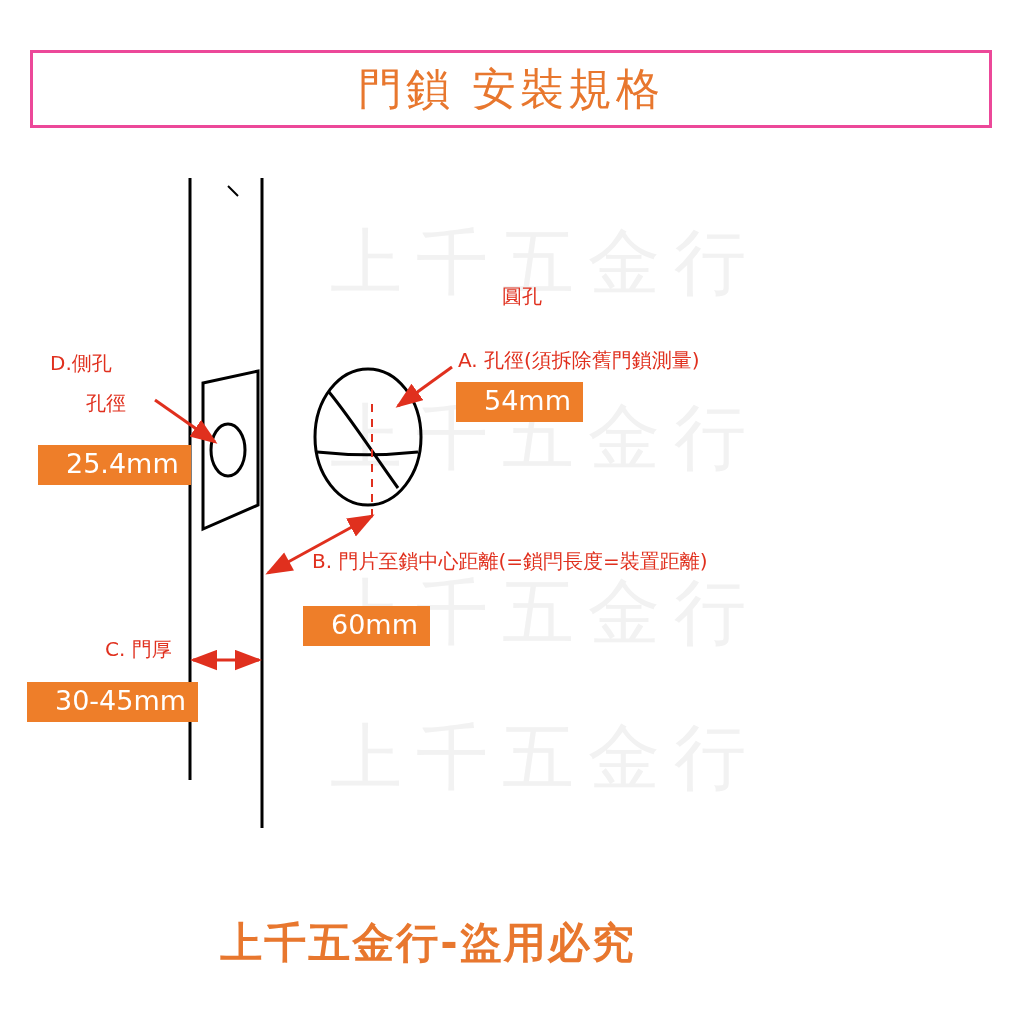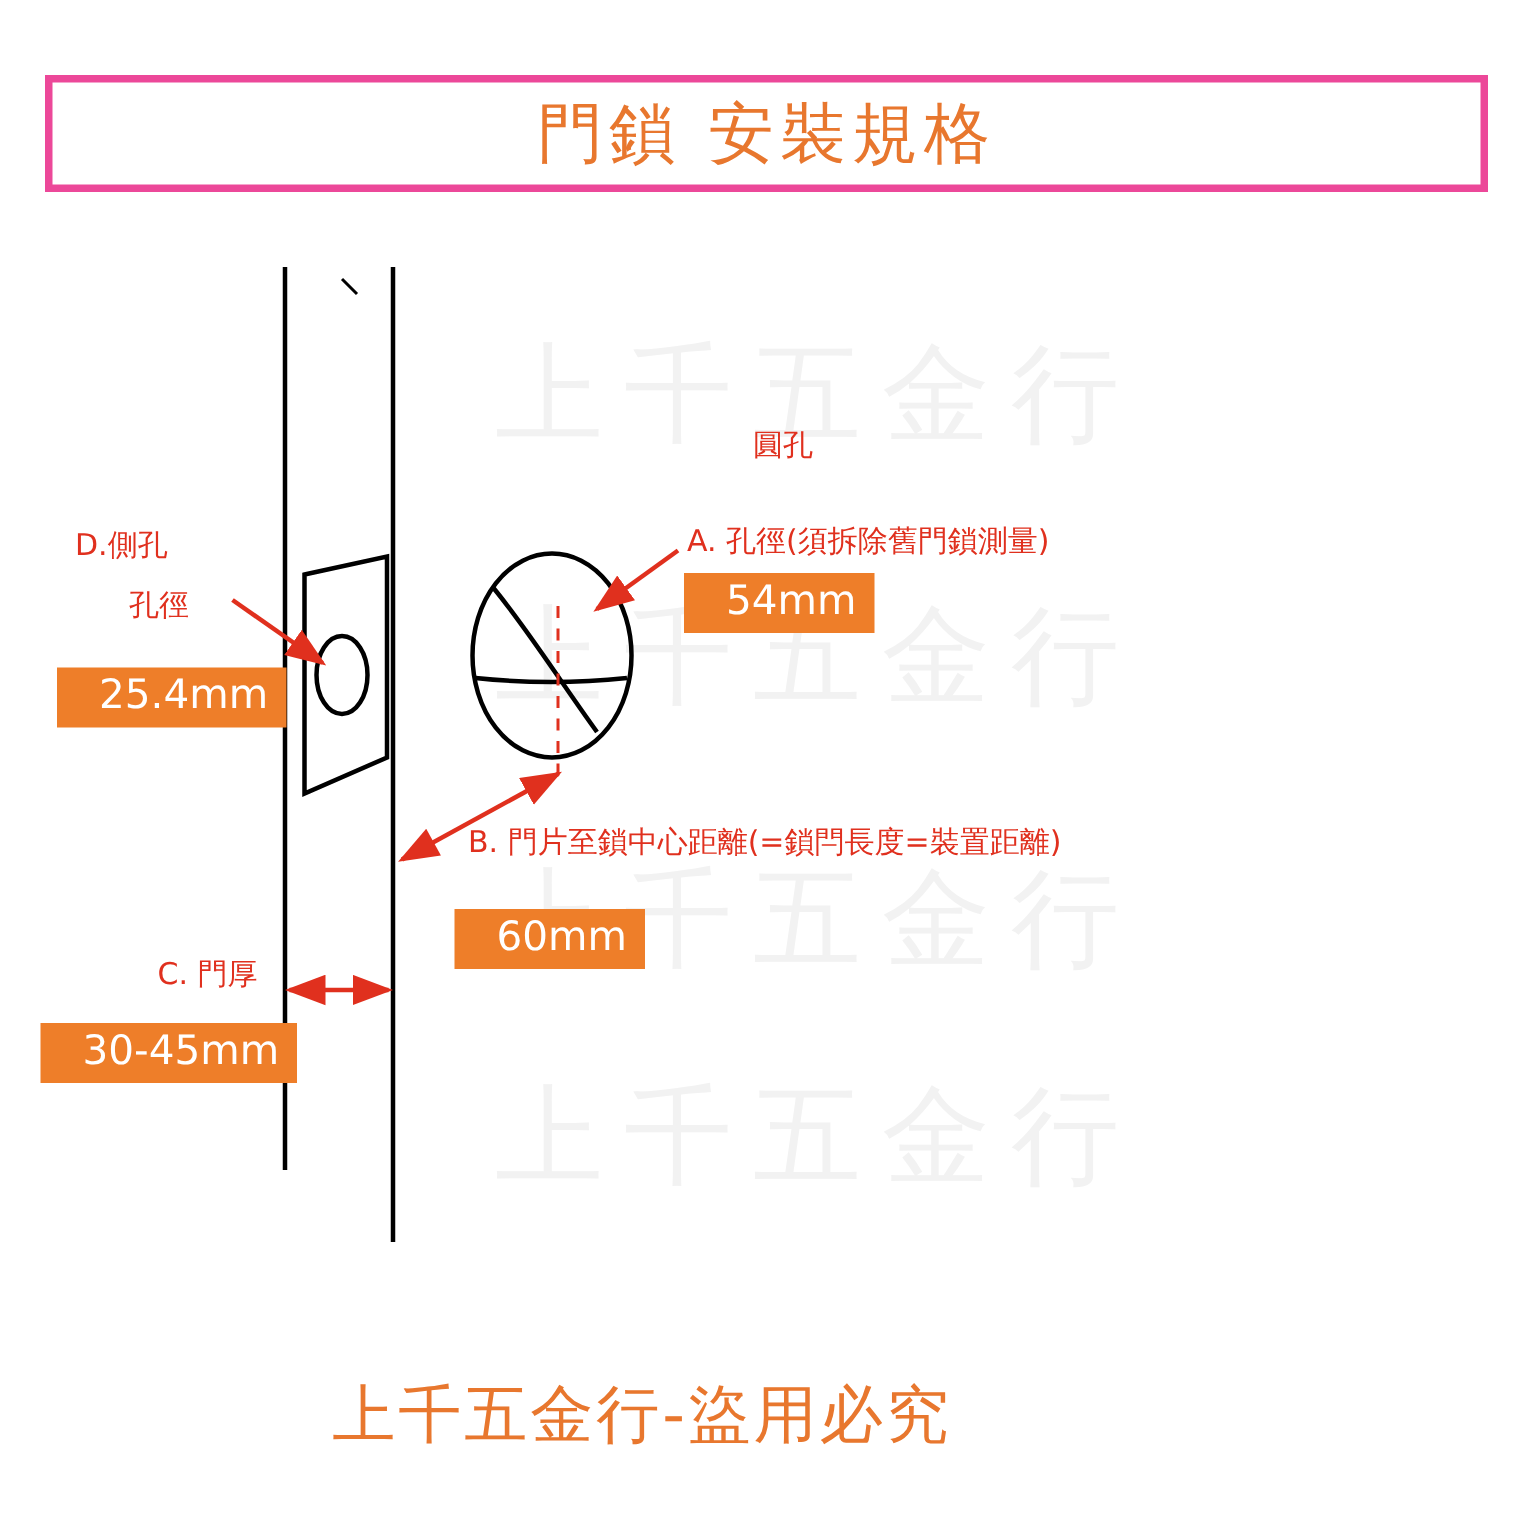--- a/index.html
+++ b/index.html
@@ -22,21 +22,21 @@
     height: 1024px;
   }
 
   
   .title-banner {
     position: absolute;
     left: 30px;
     top: 50px;
     width: 962px;
     height: 78px;
-    border: 5px solid #ec4899;
+    border: 3px solid #ec4899;
     box-sizing: border-box;
     background: #ffffff;
     display: flex;
     align-items: center;
     justify-content: center;
   }
   .title-text {
     color: #E8772E;
     font-size: 44px;
     letter-spacing: 4px;
@@ -92,21 +92,21 @@
   
   .footer {
     position: absolute;
     left: 0;
     top: 915px;
     width: 856px;
     text-align: center;
     color: #E8772E;
     font-size: 42px;
     letter-spacing: 2px;
-    font-weight: 400;
+    font-weight: 700;
   }
 </style>
 </head>
 <body>
 
 <div id="canvas">
 
   <div class="title-banner">
     <div class="title-text">門鎖 安裝規格</div>
   </div>

